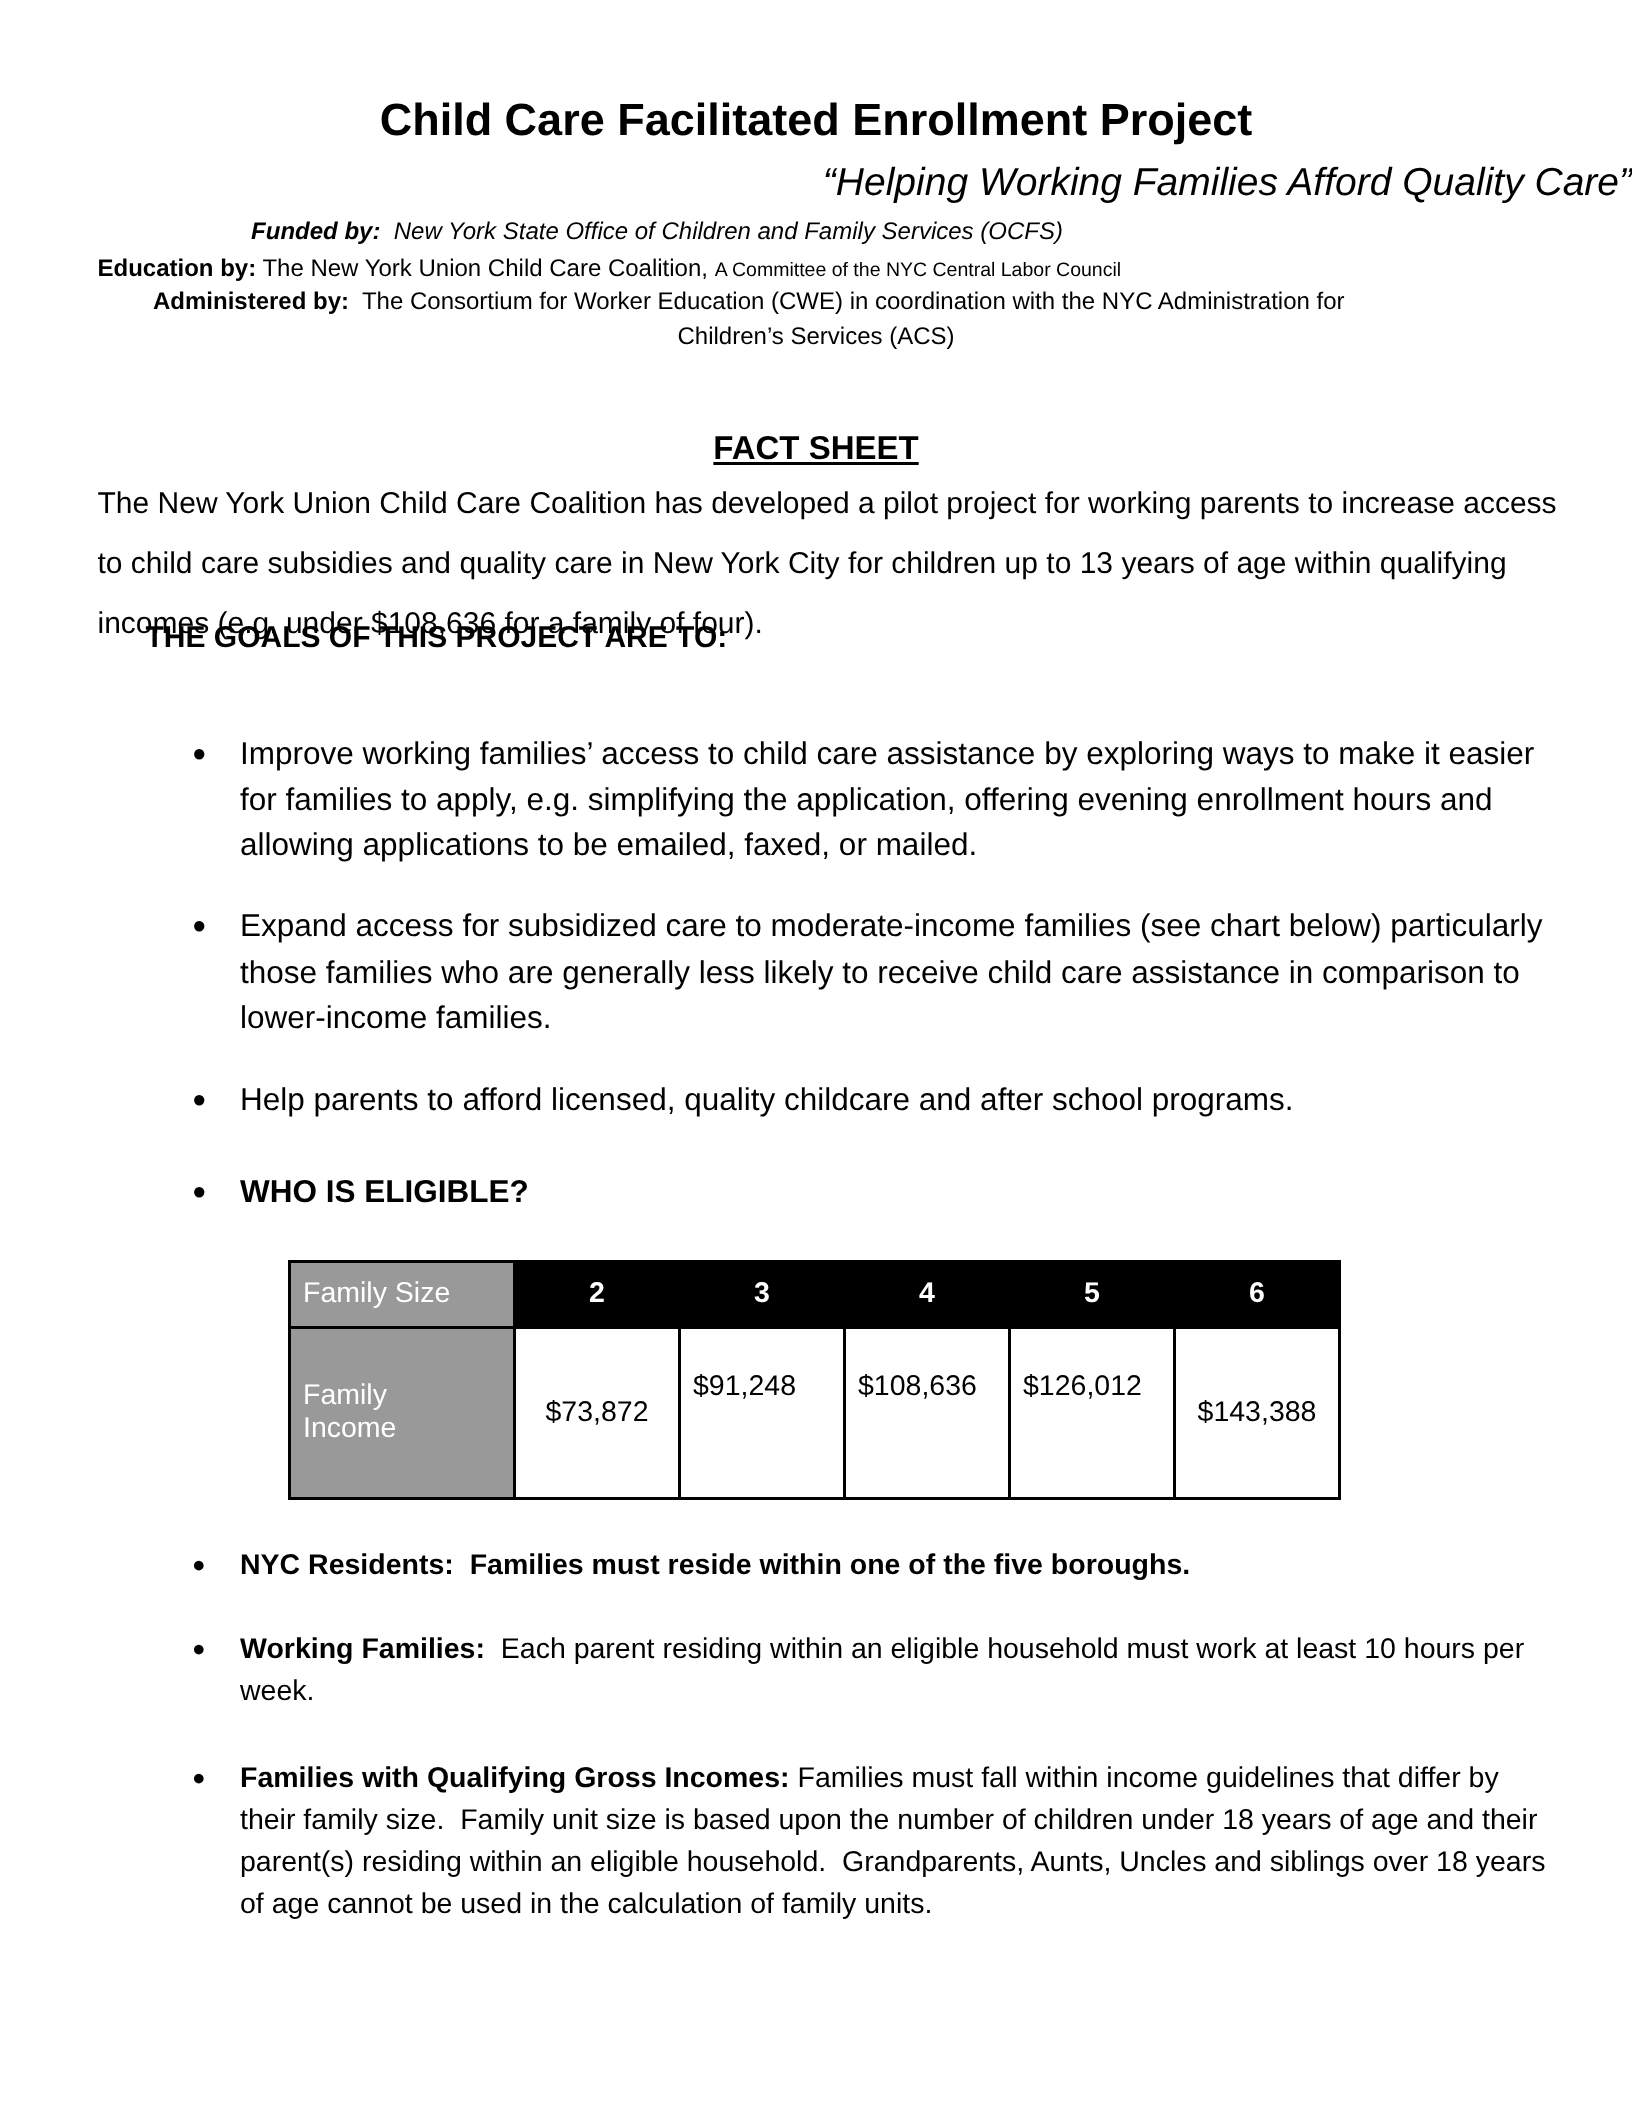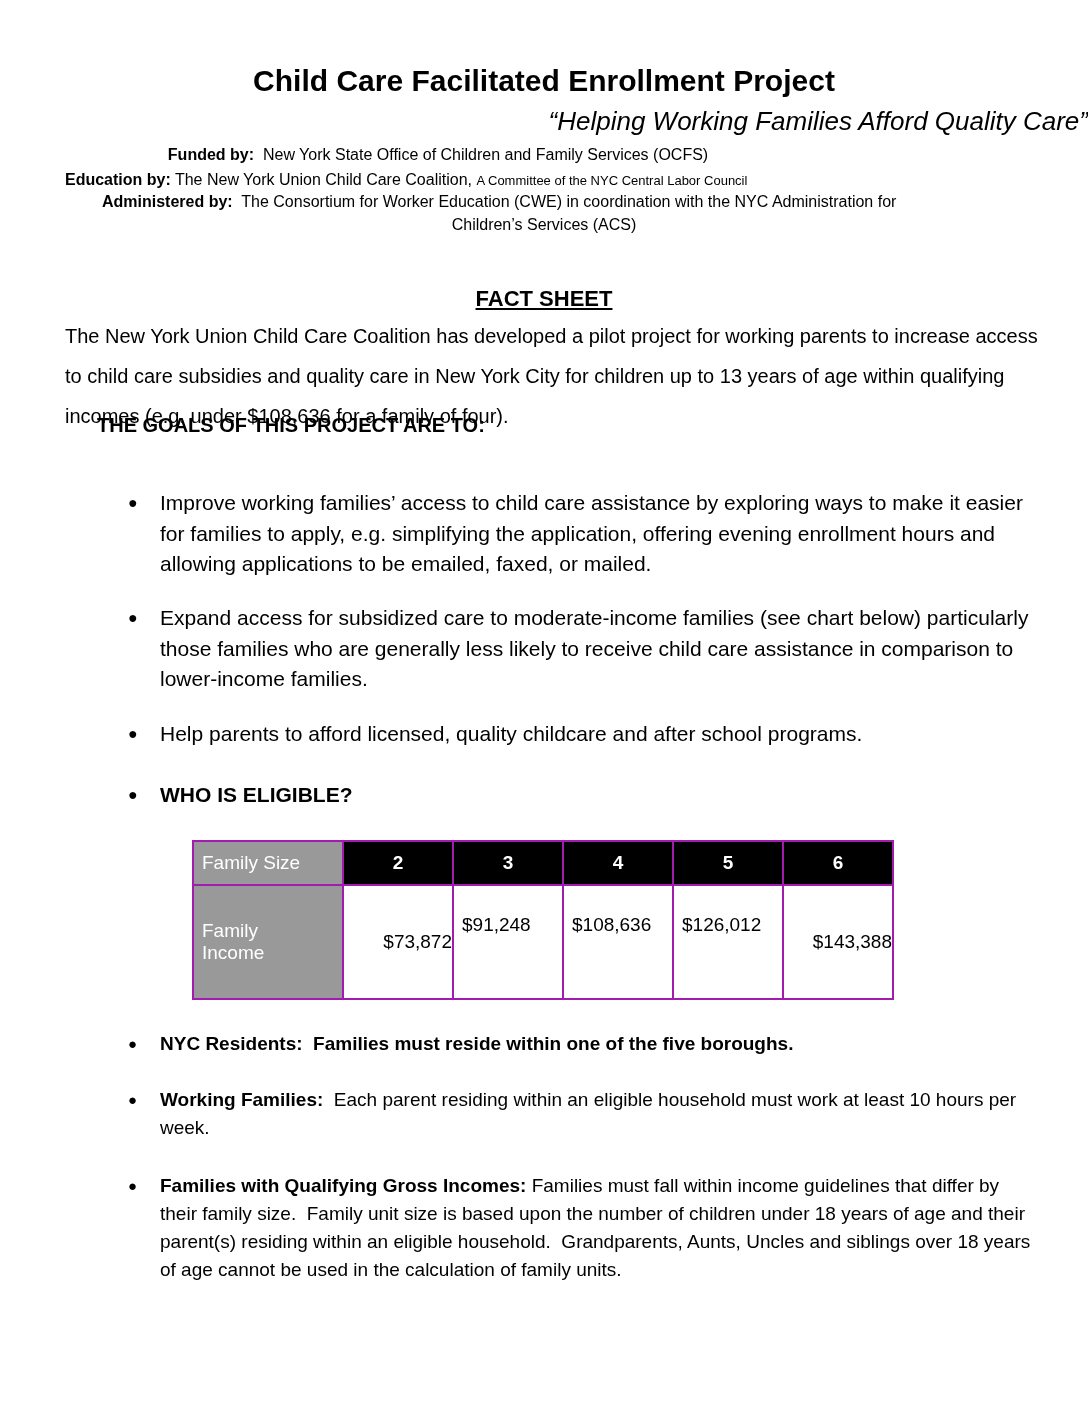--- a/index.html
+++ b/index.html
@@ -3,40 +3,40 @@
 <meta charset="utf-8">
 <style>
   html, body { margin: 0; padding: 0; background: #ffffff; }
   body { width: 1088px; height: 1408px; position: relative; font-family: "Liberation Sans", sans-serif; color: #000; overflow: hidden; }
   .abs { position: absolute; }
   .title { left: 0; width: 1088px; top: 64px; text-align: center; font-size: 30px; font-weight: bold; }
   .subtitle { left: 0; width: 1088px; top: 106px; text-align: right; font-size: 26px; font-weight: normal; font-style: italic; }
   .credit { font-size: 16px; white-space: nowrap; }
   .credit b { font-weight: bold; }
   .small { font-size: 13px; }
-  .funded { left: 0; width: 876px; top: 146px; text-align: center; }
+  .funded { left: 0; width: 876px; top: 146px; text-align: center; font-style: italic; }
   .developed { left: 65px; top: 171px; }
   .admin1 { left: 102px; top: 193px; }
   .admin2 { left: 0; width: 1088px; top: 216px; text-align: center; }
   .fact { left: 0; width: 1088px; top: 286px; text-align: center; font-size: 22px; font-weight: bold; text-decoration: underline; }
   .intro { left: 65px; top: 316px; width: 980px; font-size: 20px; line-height: 40px; }
   .goals-h { left: 97px; top: 414px; font-size: 20px; font-weight: bold; }
   .bullet { position: absolute; left: 128px; font-size: 21px; line-height: 30.5px; }
   .bullet .dot { position: absolute; left: 0; top: 0; font-size: 16px; }
   .bullet .txt { position: absolute; left: 32px; width: 880px; }
   .bullet2 { position: absolute; left: 128px; font-size: 19px; line-height: 28px; }
   .bullet2 .dot { position: absolute; left: 0; top: 0; font-size: 15px; }
   .bullet2 .txt { position: absolute; left: 32px; width: 880px; }
   table.elig { position: absolute; left: 192px; top: 840px; border-collapse: collapse; font-size: 19px; }
-  table.elig td { border: 2px solid #a21caf; padding: 0; }
+  table.elig td { border: 2px solid #000000; padding: 0; }
   .rowh td { height: 42px; }
   .rowv td { height: 84px; }
   .lbl { background: #999999; color: #ffffff; width: 140px; padding-left: 8px !important; text-align: left; vertical-align: middle; }
   .hdr { background: #000000; color: #ffffff; font-weight: bold; text-align: center; width: 108px; }
-  .val { background: #ffffff; text-align: right; width: 108px; }
+  .val { background: #ffffff; text-align: center; width: 108px; }
   .val.l { text-align: left; padding-left: 8px !important; width: 100px; }
 </style>
 </head>
 <body>
 
 <div class="abs title">Child Care Facilitated Enrollment Project</div>
 <div class="abs subtitle">“Helping Working Families Afford Quality Care”</div>
 
 <div class="abs credit funded">
   <b>Funded by:</b>&nbsp;

